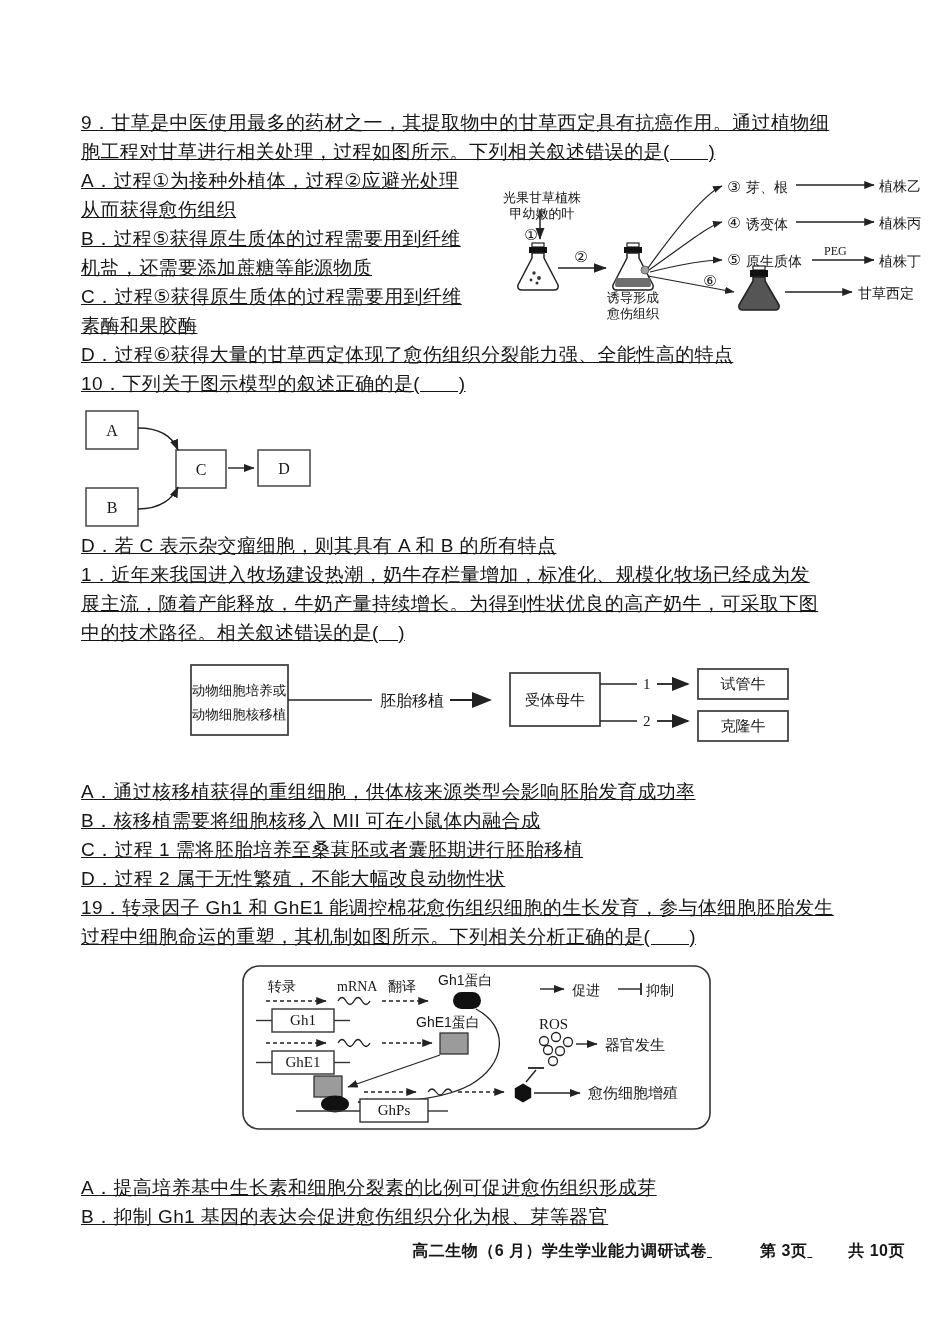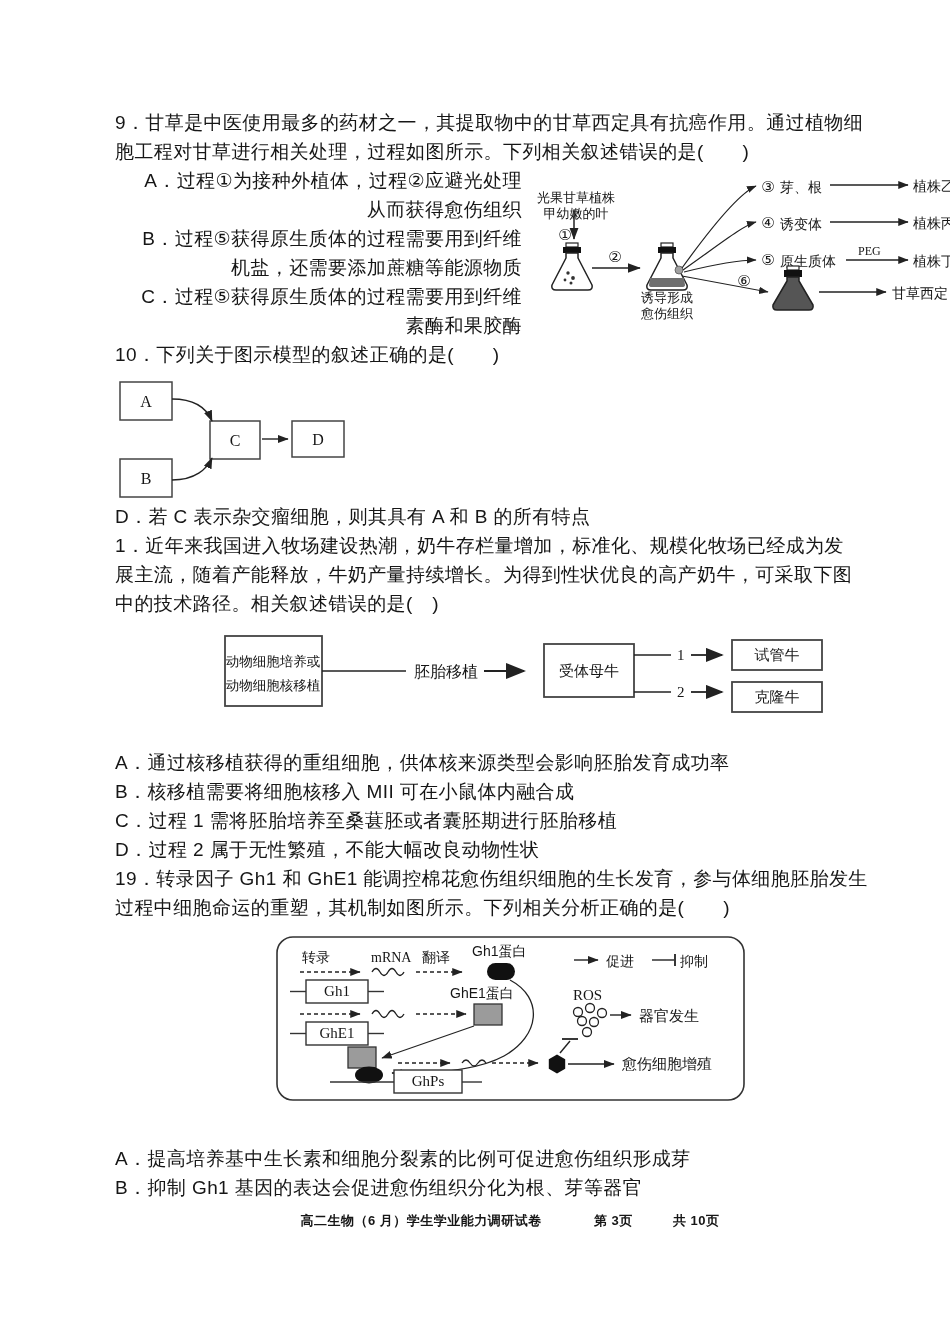--- a/index.html
+++ b/index.html
@@ -1,42 +1,42 @@
 <!DOCTYPE html>
 <html><head>
 <meta charset="utf-8">
 <style>
   html,body{margin:0;padding:0;}
   body{
     width:950px;min-height:1343px;background:#ffffff;color:#161616;
     font-family:"Liberation Sans","DejaVu Sans",sans-serif;
     -webkit-font-smoothing:antialiased;
   }
-  .page{padding:108px 45px 0 115px;box-sizing:border-box;}
+  .page{padding:108px 45px 0 81px;box-sizing:border-box;text-decoration:underline;}
   .line{
     font-size:19px;line-height:29px;height:29px;
     white-space:nowrap;letter-spacing:.4px;
   }
   .row{display:flex;align-items:flex-start;}
-  .q9-row{width:869px;text-align:right;}
+  .q9-row{width:869px;}
   .q9-row .txtcol{flex:0 0 407px;}
   .q10-row{width:807px;}
   .q10-row .txtcol{flex:0 0 560px;}
   svg{display:block;overflow:visible;}
   svg text{fill:#161616;font-family:"Liberation Sans","DejaVu Sans",sans-serif;}
   .ser{font-family:"Liberation Serif","DejaVu Serif",serif;}
   .mid{text-anchor:middle;}
   .t12{font-size:12px}.t13{font-size:13px}.t135{font-size:13.5px}
   .t14{font-size:14px}.t15{font-size:15px}.t16{font-size:16px}
   .q11-svg{margin:14px 0 28px 109px;}
   .q12-svg{margin:14px 0 42px 161px;}
   .q10-svg{margin-top:8px;}
   .footer{
-    margin-top:10px;text-align:center;font-weight:bold;
-    font-size:13px;letter-spacing:.5px;
+    margin-top:10px;text-align:right;font-weight:bold;
+    font-size:16px;letter-spacing:.5px;
   }
   .footer span{display:inline-block;}
   .footer .gap1{margin-left:48px;}
   .footer .gap2{margin-left:36px;}
 </style>
 </head>
 <body>
 
 <div class="page">
 
@@ -115,20 +115,21 @@
         <g>
           <rect x="265" y="100" width="12" height="4" fill="#fff" stroke="#222" stroke-width="1.2"></rect>
           <rect x="262" y="104" width="18" height="7" fill="#111"></rect>
           <path d="M265,111 L265,115 L251,139 Q250,144 255,144 L287,144 Q292,144 291,139 L277,115 L277,111 Z" fill="#555" stroke="#222" stroke-width="1.5" stroke-linejoin="round"></path>
         </g>
         <line x1="297" y1="126" x2="364" y2="126" stroke="#222" stroke-width="1.3" marker-end="url(#ah9)"></line>
         <text x="370" y="132" class="t14">甘草西定</text>
       </svg>
     </div>
 
+    <div class="line">D．过程⑥获得大量的甘草西定体现了愈伤组织分裂能力强、全能性高的特点</div>
   </div>
 
   <div>
     <div class="line">10．下列关于图示模型的叙述正确的是(　　)</div>
 
     <div class="row q10-row">
 
       <svg class="q10-svg" width="240" height="125" viewBox="0 0 240 125">
         <defs>
           <marker id="ah10" markerWidth="9" markerHeight="7" refX="7.5" refY="3" orient="auto">

